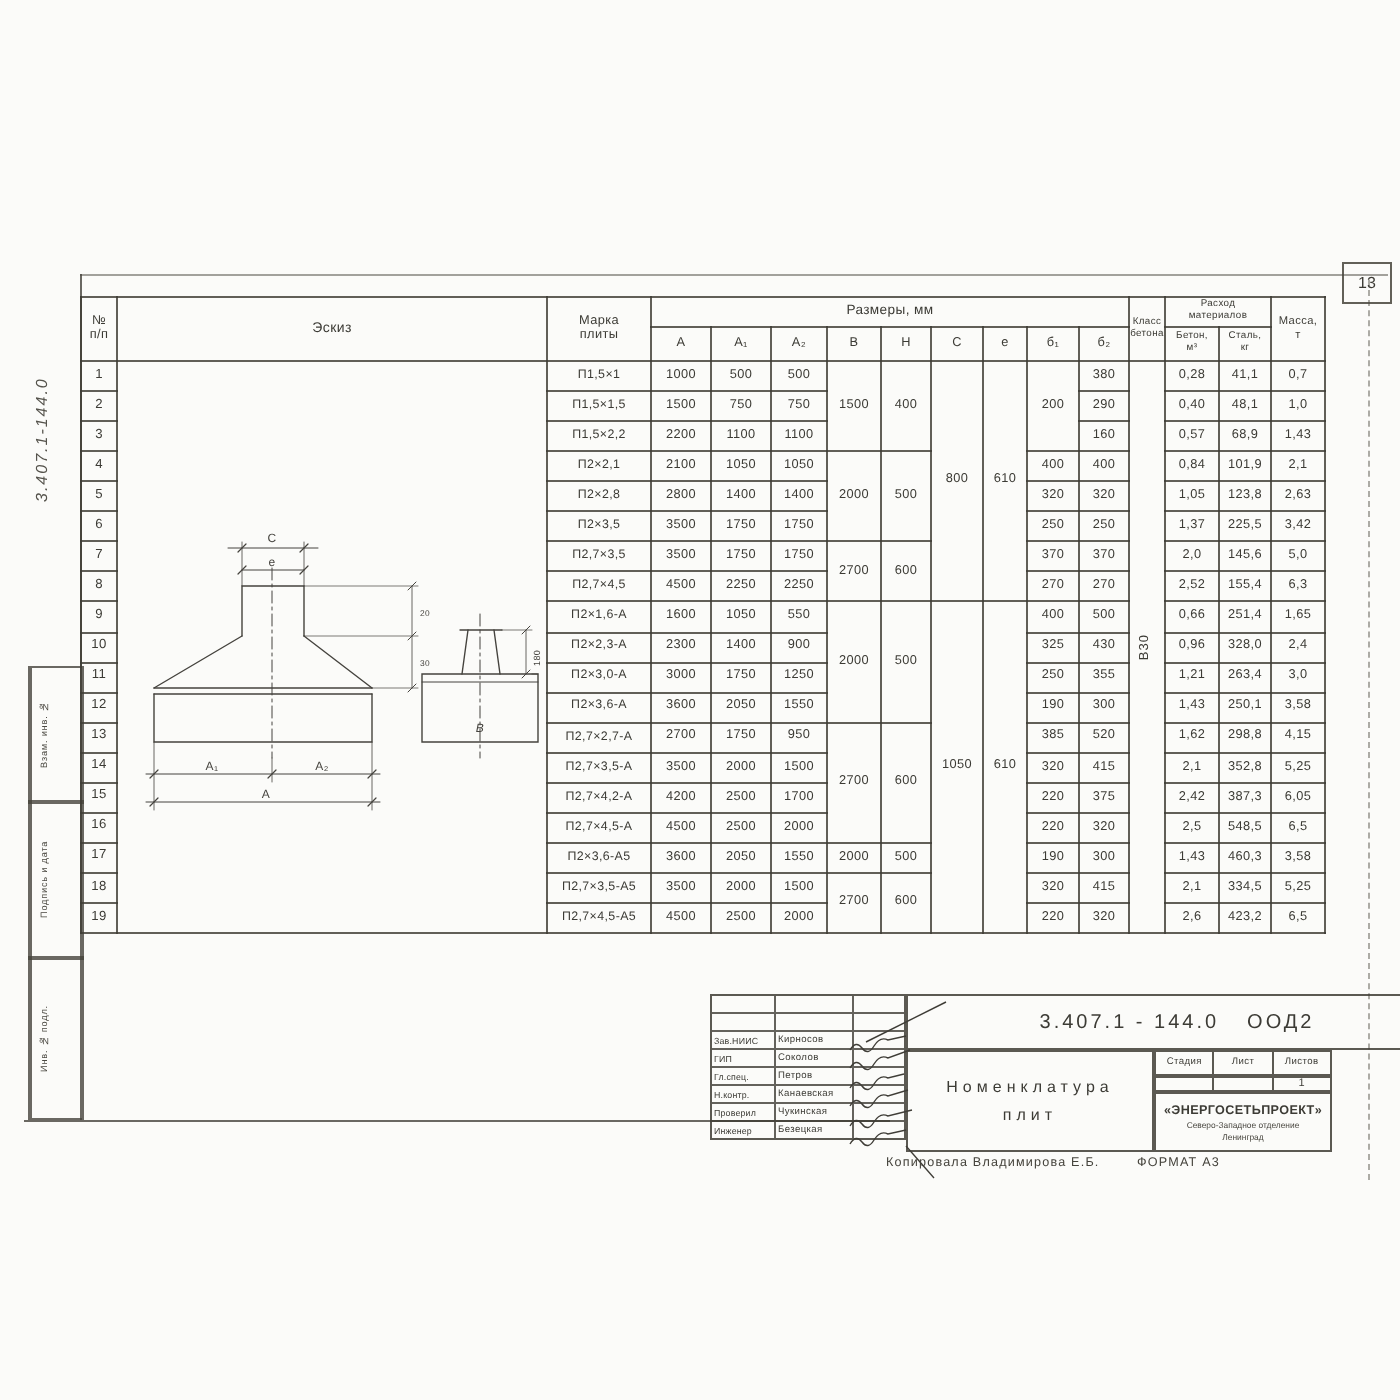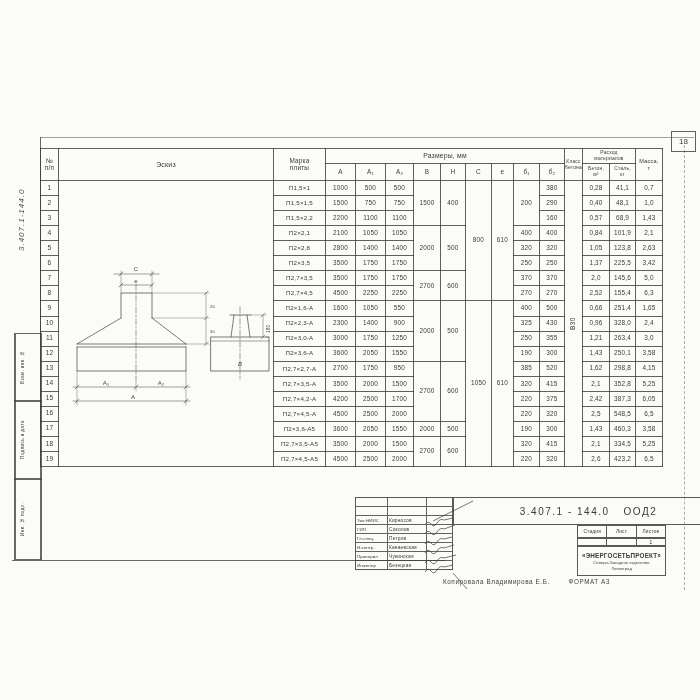--- a/index.html
+++ b/index.html
@@ -470,20 +470,24 @@
         <td>6,5</td>
       </tr>
     </tbody>
 </table>
 
 <div class="titleblock">
   <div class="tb-box tb-doc">
     <span>3.407.1 - 144.0</span>
     <span>ООД2</span>
   </div>
+  <div class="tb-box tb-title">
+    <span>Номенклатура</span>
+    <span>плит</span>
+  </div>
   <div class="tb-box tb-right-head">
     <div>Стадия</div>
     <div>Лист</div>
     <div>Листов</div>
   </div>
   <div class="tb-box tb-right-val">
     <div></div>
     <div></div>
     <div>1</div>
   </div>

